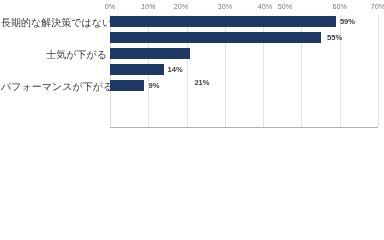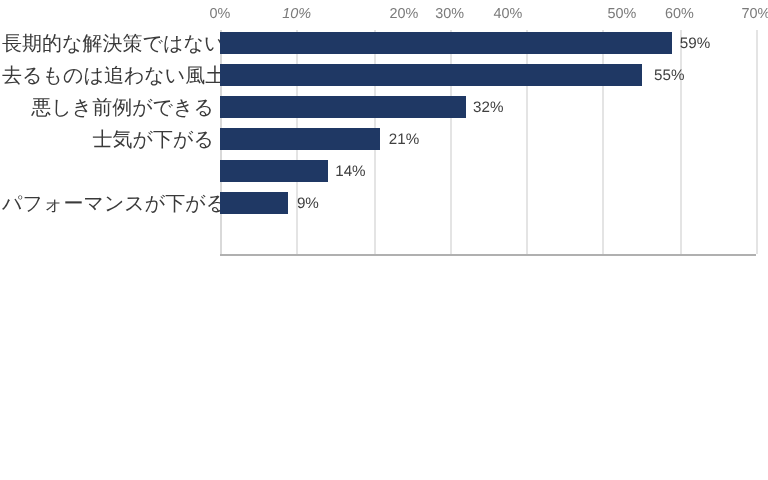--- a/index.html
+++ b/index.html
@@ -105,34 +105,35 @@
     height: 11px;
     background: #1f3864;
   }
   .bar-value {
     position: absolute;
     top: 1px;
     font-size: 7.6px;
     line-height: 11px;
     color: #404040;
     white-space: nowrap;
+    font-weight: bold;
   }
 </style>
 </head>
 <body>
 
 <div id="chart-root">
 
   <div id="axis-labels">
       <div class="tick-label" style="left: 0px;">0%</div>
       <div class="tick-label" style="left: 38.2857px; font-style: italic;">10%</div>
-      <div class="tick-label" style="left: 92px;">20%</div>
+      <div class="tick-label" style="left: 71px;">20%</div>
       <div class="tick-label" style="left: 114.857px;">30%</div>
-      <div class="tick-label" style="left: 144px;">40%</div>
-      <div class="tick-label" style="left: 201px;">50%</div>
+      <div class="tick-label" style="left: 155px;">40%</div>
+      <div class="tick-label" style="left: 175px;">50%</div>
       <div class="tick-label" style="left: 229.714px;">60%</div>
       <div class="tick-label" style="left: 268px;">70%</div>
     </div>
 
   <div id="gridlines">
       <div class="gridline axis-zero" style="left: 0px;"></div>
       <div class="gridline" style="left: 38.2857px;"></div>
       <div class="gridline" style="left: 76.5714px;"></div>
       <div class="gridline" style="left: 114.857px;"></div>
       <div class="gridline" style="left: 153.143px;"></div>
@@ -145,39 +146,31 @@
 
   <div id="rows">
       <div class="bar-row">
         <div class="row-label">長期的な解決策ではない</div>
         <div class="bar-track">
           <div class="bar-fill" style="width: 225.886px; background: rgb(31, 56, 100);"></div>
         </div>
         <div class="bar-value" style="left: 339.886px;">59%</div>
       </div>
       <div class="bar-row">
-        <div class="row-label">去るものは追わない風土</div>
         <div class="bar-track">
           <div class="bar-fill" style="width: 210.571px; background: rgb(31, 56, 100);"></div>
         </div>
         <div class="bar-value" style="left: 327px;">55%</div>
       </div>
       <div class="bar-row">
-        <div class="row-label">悪しき前例ができる</div>
-        <div class="bar-track">
-          <div class="bar-fill" style="width: 122.514px; background: rgb(31, 56, 100);"></div>
-        </div>
-        <div class="bar-value" style="left: 236.514px;">32%</div>
-      </div>
-      <div class="bar-row">
         <div class="row-label">士気が下がる</div>
         <div class="bar-track">
           <div class="bar-fill" style="width: 80.4px; background: rgb(31, 56, 100);"></div>
         </div>
-        <div class="bar-value" style="left: 194.4px;">21%</div>
+        <div class="bar-value" style="left: 194.4px; margin-top: 29px;">21%</div>
       </div>
       <div class="bar-row">
         <div class="bar-track">
           <div class="bar-fill" style="width: 53.6px; background: rgb(31, 56, 100);"></div>
         </div>
         <div class="bar-value" style="left: 167.6px;">14%</div>
       </div>
       <div class="bar-row">
         <div class="row-label">パフォーマンスが下がる</div>
         <div class="bar-track">

